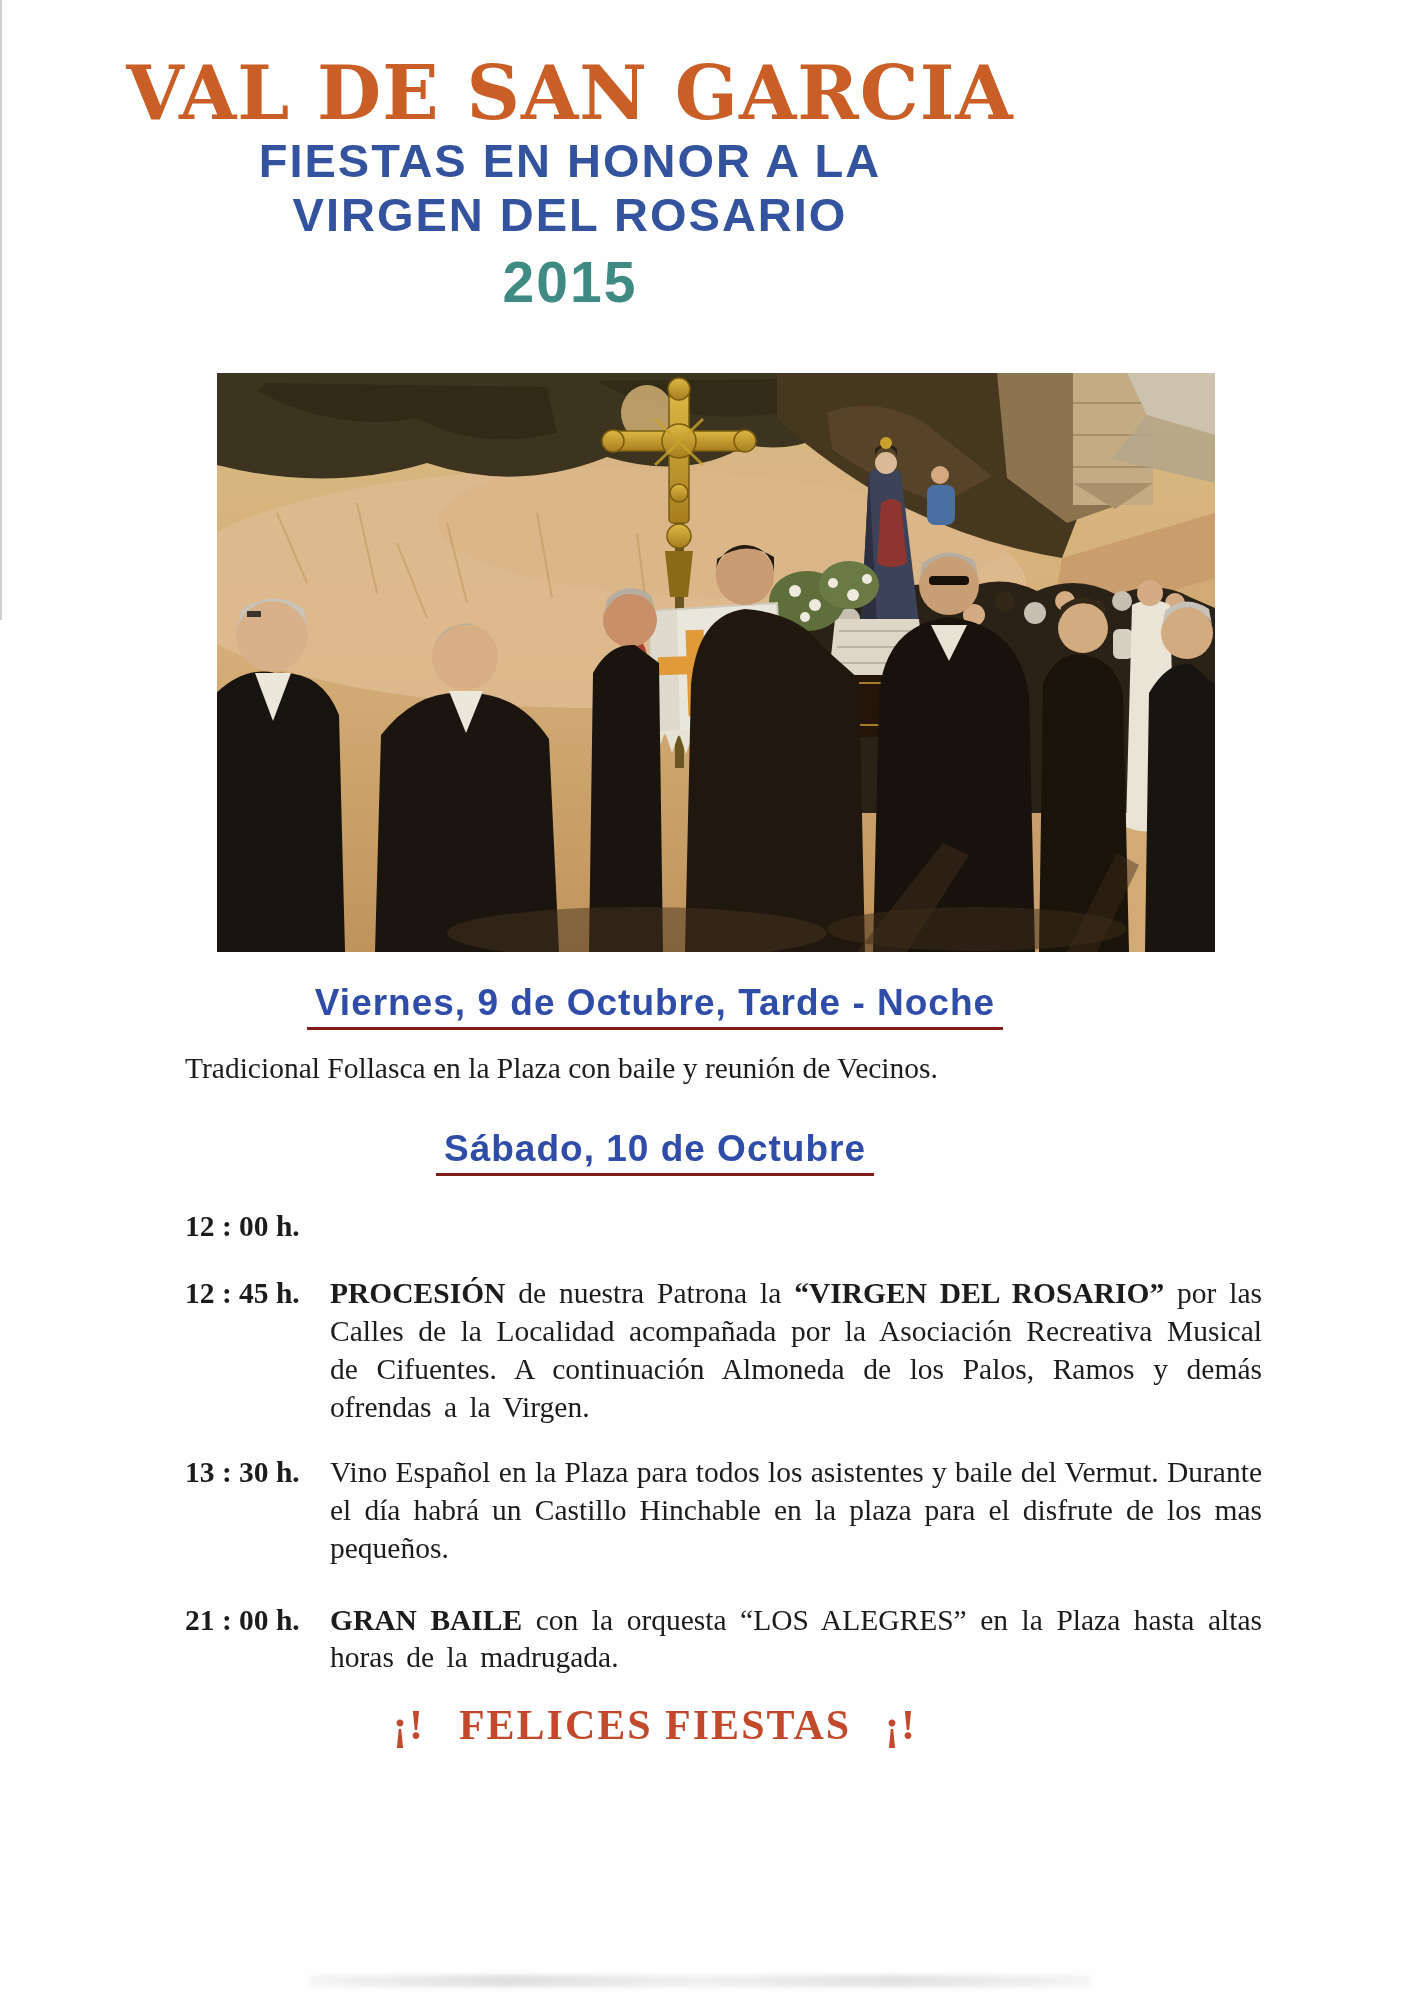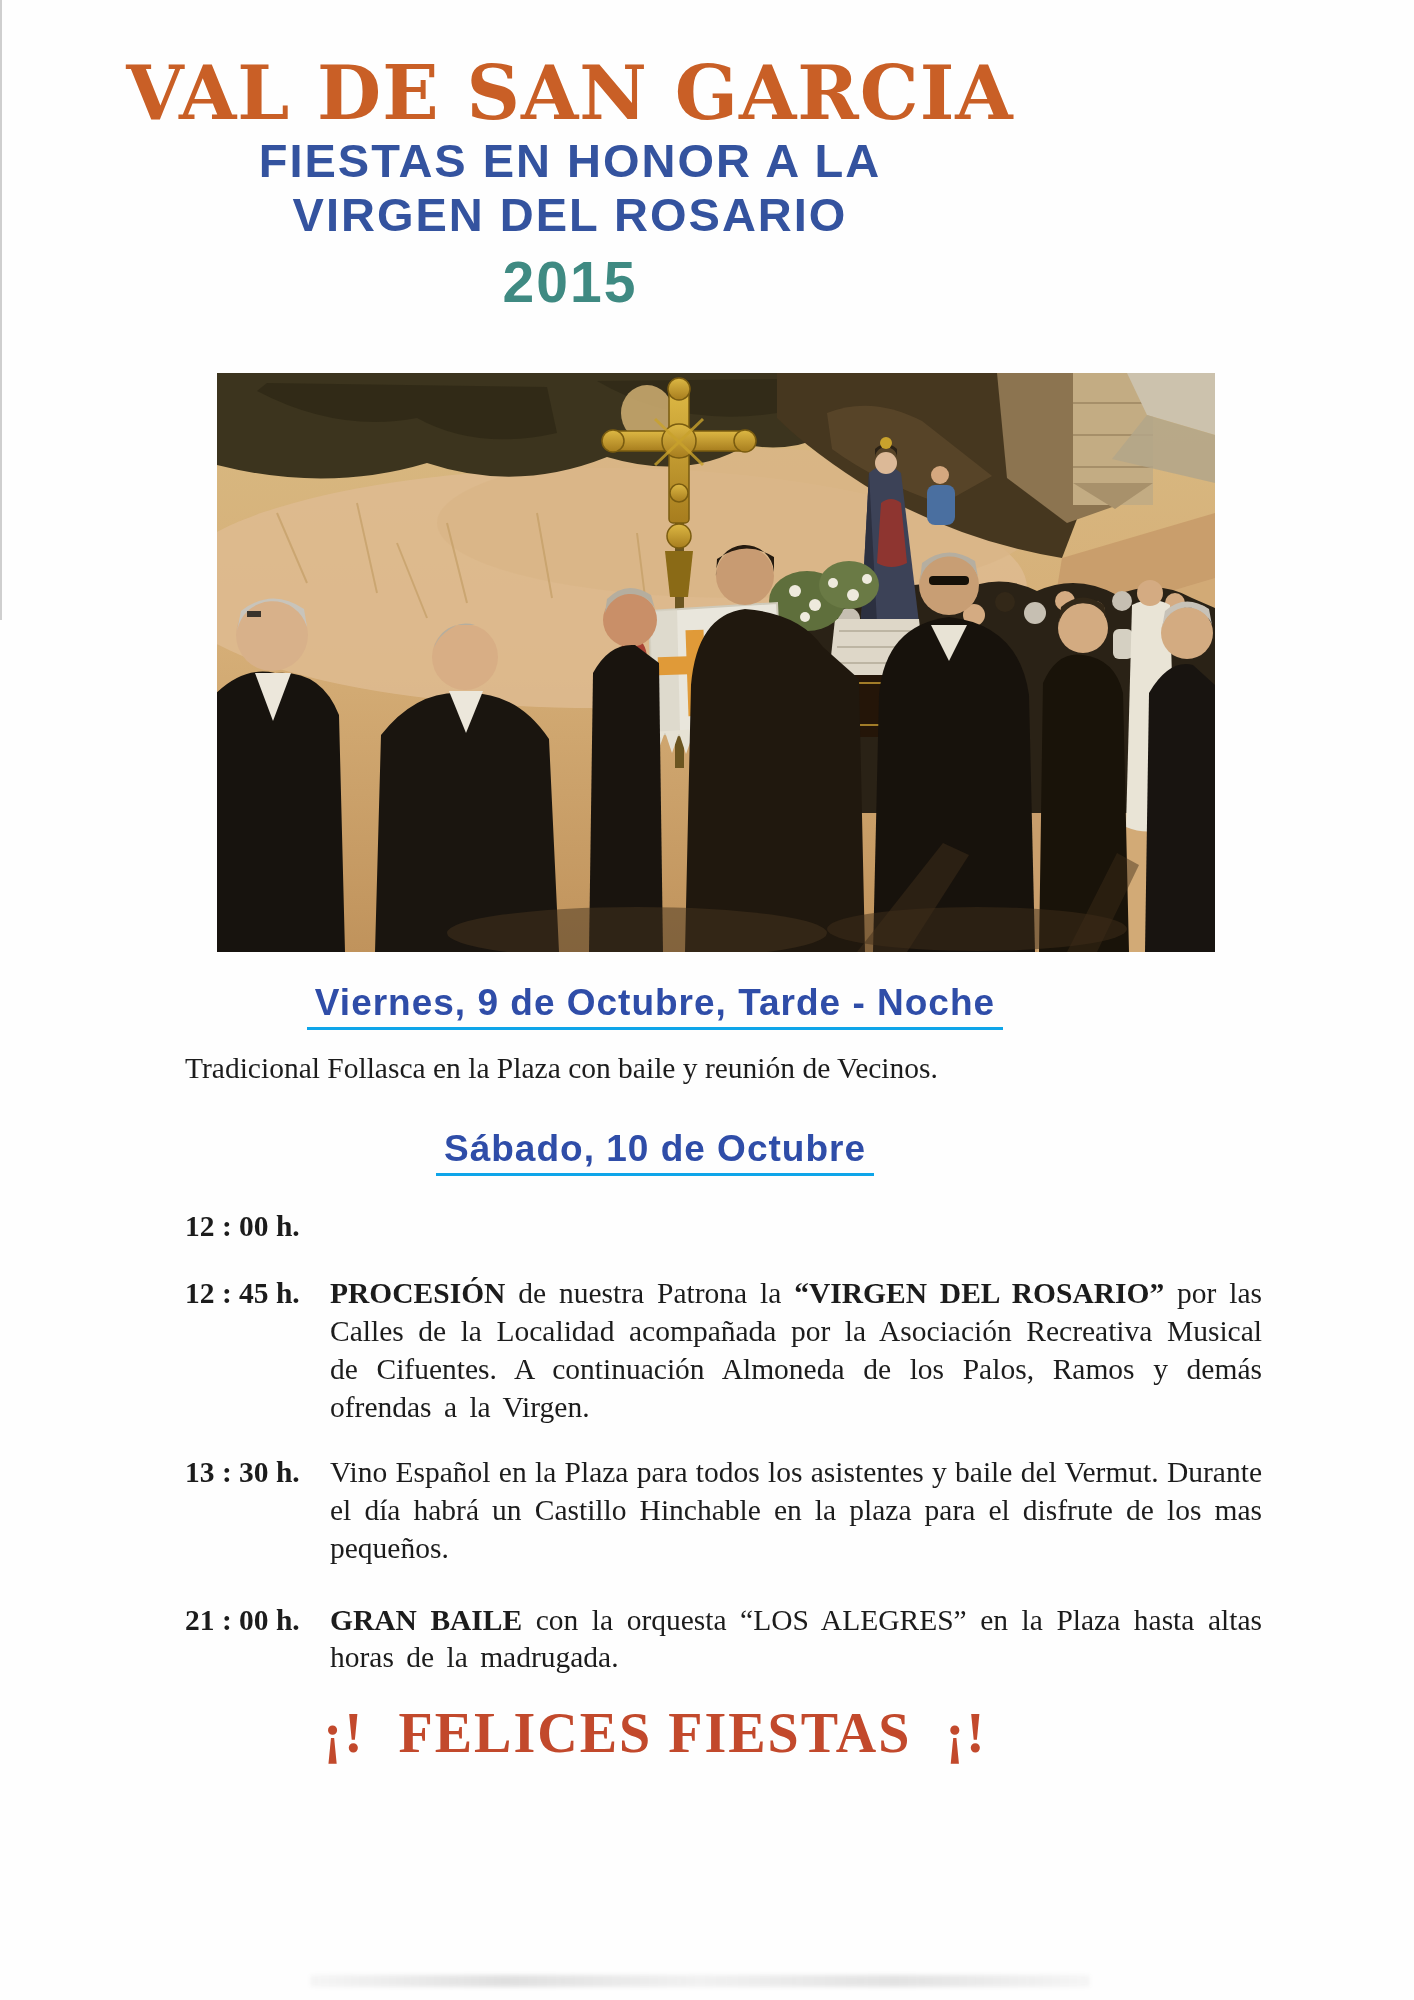--- a/index.html
+++ b/index.html
@@ -49,21 +49,21 @@
   .day-heading{
     margin-top:30px;
     text-align:center;
     font-family:"Liberation Sans", sans-serif;
     font-weight:bold;
     font-size:37px;
     color:#2f4da8;
     letter-spacing:1px;
   }
   .day-heading span{
-    border-bottom:3px solid #0ea5e9;
+    border-bottom:3px solid #7f1d1d;
     padding:0 8px 4px 8px;
   }
   .friday-body{
     margin:26px 0 0 185px;
     width:1080px;
     font-size:29.5px;
     line-height:1.28;
   }
   .sat-heading{margin-top:40px;}
   
@@ -87,21 +87,21 @@
     font-weight:bold;
     font-size:33px;
     letter-spacing:1px;
     color:#2c4a9e;
   }
   .greeting{
     margin-top:24px;
     text-align:center;
     font-family:"Liberation Serif", serif;
     font-weight:bold;
-    font-size:56px;
+    font-size:42px;
     color:#c2492c;
     letter-spacing:2px;
   }
   .greeting .mark{display:inline-block;margin:0 34px;}
 </style>
 </head>
 <body>
 
 <div class="page">
 

